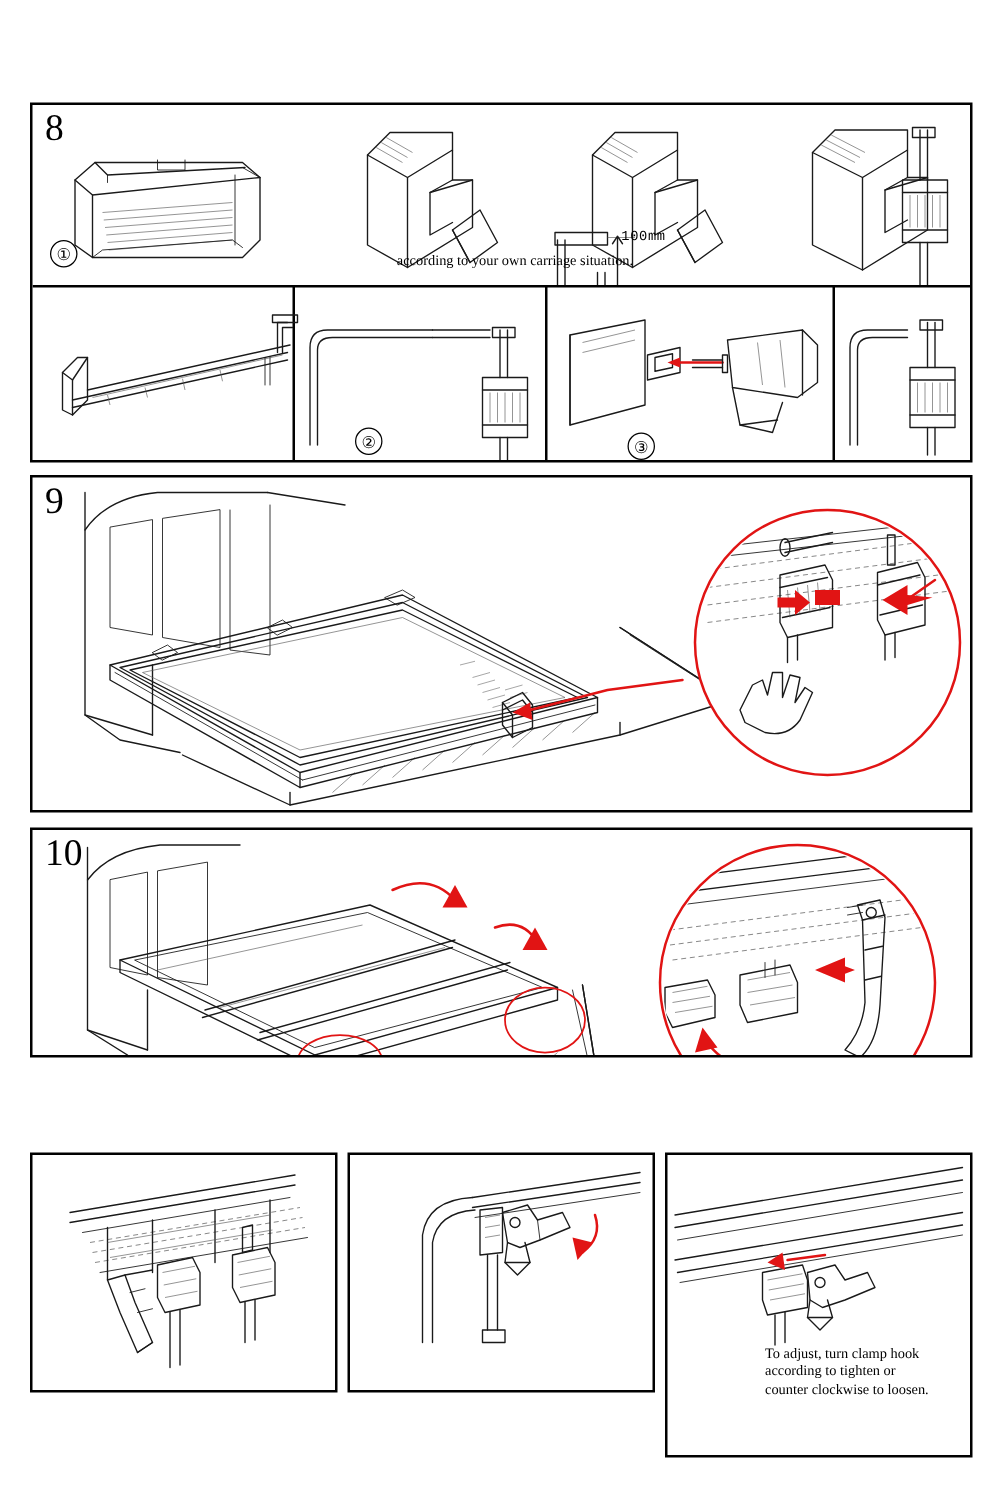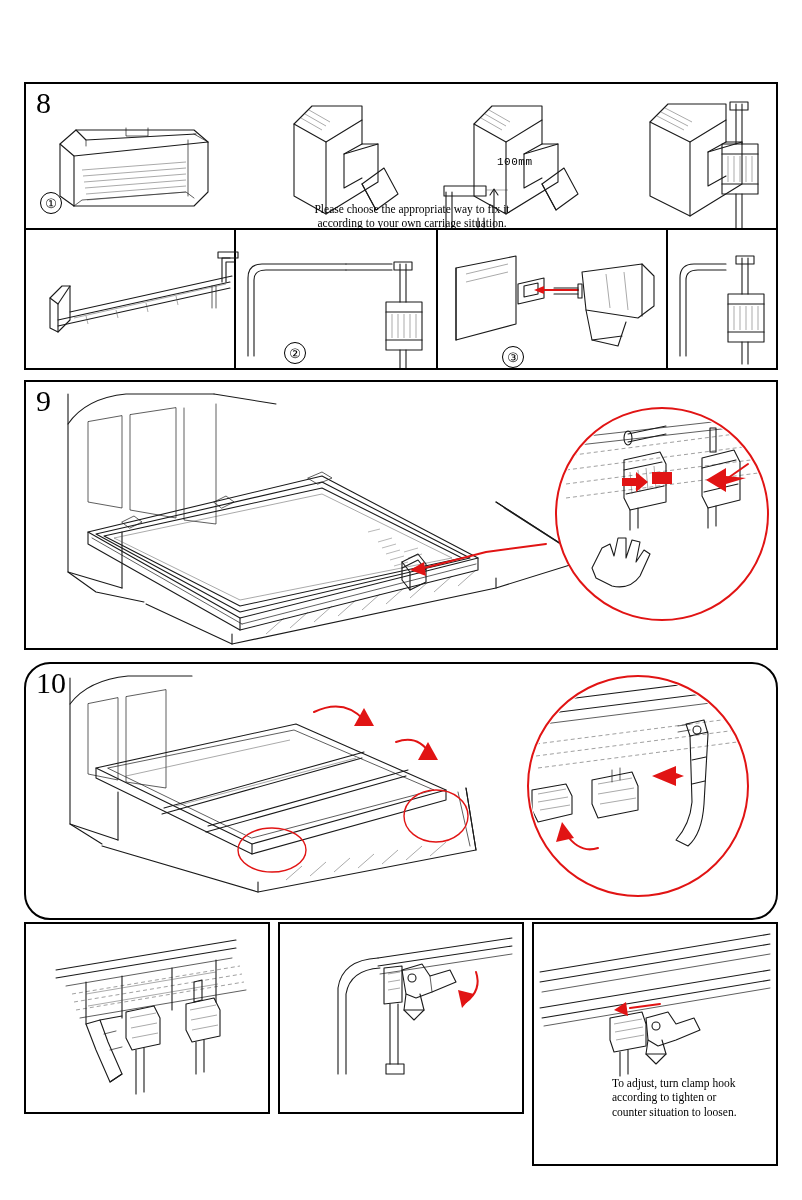--- a/index.html
+++ b/index.html
@@ -54,20 +54,21 @@
     text-align: center;
   }
   .caption-left {
     text-align: left;
   }
   .dim-label {
     position: absolute;
     font-family: "Liberation Mono", monospace;
     font-size: 11px;
     letter-spacing: 0.5px;
+    margin-top: 28px;
   }
   .divider {
     position: absolute;
     background: #000;
   }
   svg { display: block; }
   .ln { fill: none; stroke: #1a1a1a; stroke-width: 1.1; stroke-linecap: round; stroke-linejoin: round; }
   .ln-thin { fill: none; stroke: #1a1a1a; stroke-width: 0.7; stroke-linecap: round; stroke-linejoin: round; }
   .ln-fine { fill: none; stroke: #555; stroke-width: 0.5; }
   .ln-dash { fill: none; stroke: #777; stroke-width: 0.7; stroke-dasharray: 4 3; }
@@ -186,21 +187,20 @@
         <path class="ln" d="M716 20 L716 60"></path>
         <path class="ln" d="M704 18 L722 18 L722 26 L704 26 Z" fill="#fff"></path>
         <path class="ln" d="M710 110 L710 144"></path>
         <path class="ln" d="M716 110 L716 144"></path>
       </g>
     </svg>
 
     <div class="circ-num" style="left:14px; top:108px;">①</div>
 
     <div class="caption" style="left:236px; top:118px; width:300px;">
-      <div>Please choose the appropriate way to fix it</div>
       <div>according to your own carriage situation.</div>
     </div>
 
     <div class="dim-label" style="left:471px; top:72px;">100mm</div>
 
     <svg width="750" height="142" viewBox="0 0 750 142" style="position:absolute; left:0; top:144px;">
 
       <g>
         <path class="ln" d="M24 100 L24 70 L36 58 L44 58 L44 92 L32 104 Z"></path>
         <path class="ln" d="M24 70 L32 76 L32 104"></path>
@@ -395,21 +395,21 @@
         <path class="red-fill" d="M596 96 L610 96 L610 90 L622 100 L610 110 L610 104 L596 104 Z"></path>
         <rect class="red-fill" x="626" y="90" width="20" height="12"></rect>
         <path class="red-fill" d="M700 86 L680 98 L700 110 L700 102 L720 96 L700 94 Z"></path>
         <path class="red" d="M722 82 L702 96"></path>
 
         <path class="ln" d="M566 186 L576 166 L584 162 L588 174 L592 156 L600 156 L600 176 L606 158 L614 160 L610 180 L618 168 L624 172 L614 194 Q604 208 586 204 L570 196 Z" fill="#fff"></path>
       </g>
     </svg>
   </div>
 
-  <div class="panel" style="left:24px; top:662px; width:754px; height:258px;border-radius:26px;">
+  <div class="panel" style="left:24px; top:662px; width:754px; height:184px;">
 
     <div class="step-num" style="left:10px; top:4px;">10</div>
 
     <svg width="750" height="246" viewBox="0 0 750 246" style="position:absolute; left:0; top:0;">
 
       <g>
         <path class="ln" d="M44 14 L44 160 L76 180"></path>
         <path class="ln" d="M44 40 Q62 16 102 12 L166 12"></path>
         <path class="ln-thin" d="M62 40 L62 110 L92 116 L92 34 Z"></path>
         <path class="ln-thin" d="M100 33 L100 118 L140 124 L140 26 Z"></path>
@@ -588,17 +588,17 @@
       <path class="ln" d="M114 116 L112 130 L122 140 L132 130 L128 116" fill="#fff"></path>
       <path class="ln" d="M112 130 L132 130"></path>
       <circle cx="122" cy="102" r="4" class="ln" fill="#fff"></circle>
 
       <path class="red" d="M96 84 L126 80"></path>
       <path class="red-fill" d="M92 78 L80 86 L94 92 Z"></path>
     </svg>
     <div class="caption caption-left" style="left:78px; top:152px; width:160px; text-align:left;">
       <div>To adjust, turn clamp hook</div>
       <div>according to tighten or</div>
-      <div>counter situation to loosen.</div>
+      <div>counter clockwise to loosen.</div>
     </div>
   </div>
 
 </div>
 
 </body></html>

